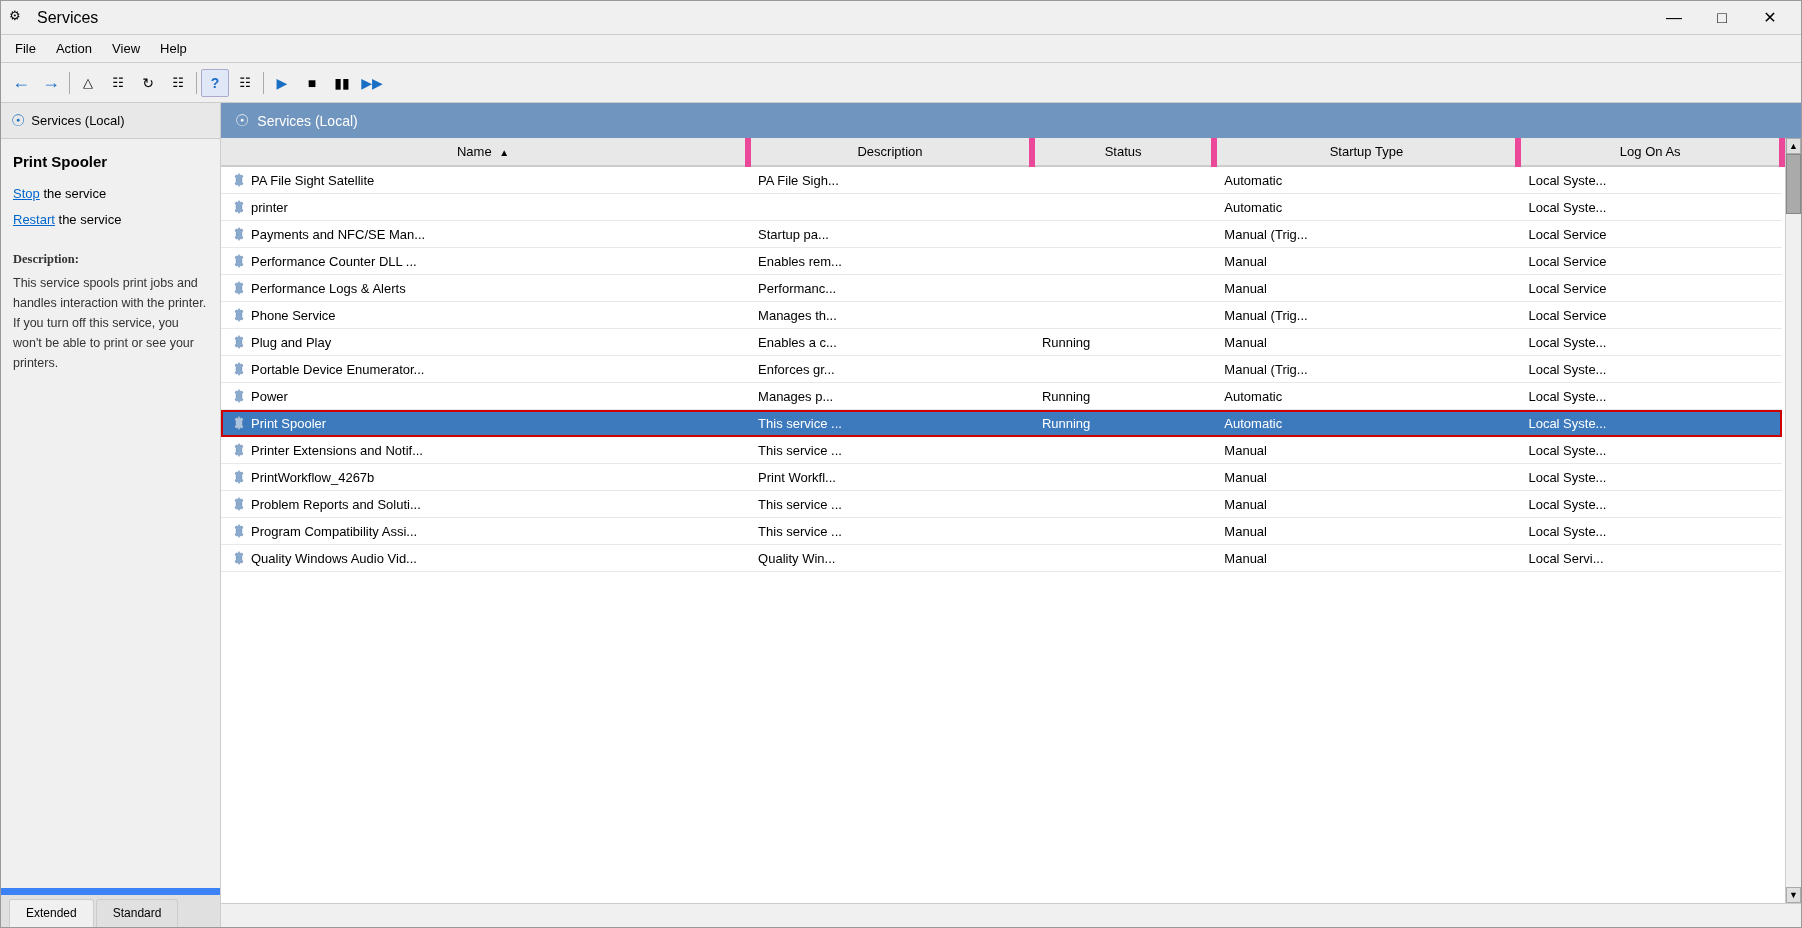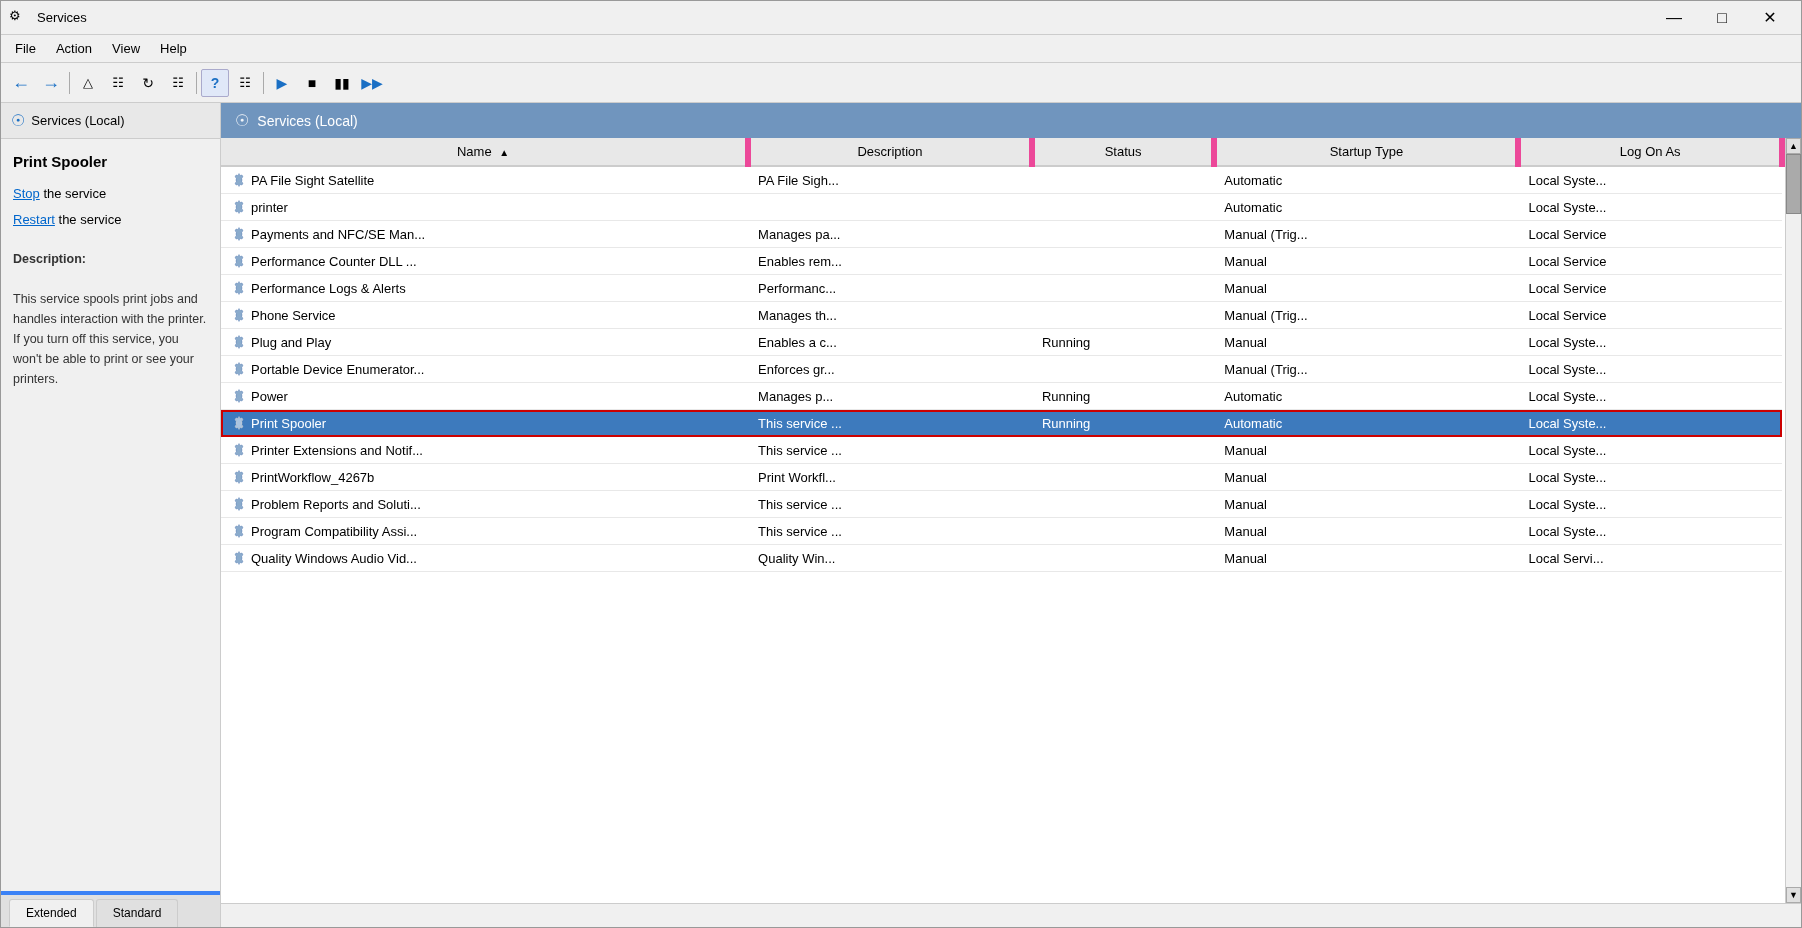--- a/index.html
+++ b/index.html
@@ -27,21 +27,21 @@
       padding: 0 8px;
       border-bottom: 1px solid #ccc;
       flex-shrink: 0;
     }
     .title-bar-icon {
       width: 20px;
       height: 20px;
       margin-right: 8px;
     }
     .title-bar-text {
-      font-size: 13px;
+      font-size: 16px;
       flex: 1;
     }
     .title-bar-controls {
       display: flex;
       gap: 2px;
     }
     .title-bar-btn {
       width: 46px;
       height: 30px;
       background: transparent;
@@ -137,27 +137,28 @@
       line-height: 1.5;
     }
     .description-section {
       margin-top: 20px;
       font-size: 12.5px;
       line-height: 1.6;
       color: #333;
     }
     .description-title {
       font-weight: bold;
-      margin-bottom: 20px;
+      margin-bottom: 4px;
+      font-family: Liberation Serif, serif;
     }
     .left-panel-tabs {
       display: flex;
       padding: 0 8px;
       background: #e0e0e0;
-      border-top: 4px solid #3b82f6;
+      border-top: 7px solid #3b82f6;
       flex-shrink: 0;
     }
     .tab {
       padding: 6px 16px;
       font-size: 12px;
       cursor: pointer;
       background: #e0e0e0;
       border: 1px solid #ccc;
       border-bottom: none;
       border-radius: 3px 3px 0 0;
@@ -408,21 +409,21 @@
                 <tr>
       <td>
                     <div class="name-cell">
                       <svg class="gear-icon" viewBox="0 0 16 16" xmlns="http://www.w3.org/2000/svg">
       <circle cx="8" cy="8" r="2.5" fill="#6688aa" stroke="#4466aa" stroke-width="0.5"></circle>
       <path d="M8 1.5 L9 3.5 L11 3 L12 5 L10.5 6 L11 8 L10.5 10 L12 11 L11 13 L9 12.5 L8 14.5 L7 12.5 L5 13 L4 11 L5.5 10 L5 8 L5.5 6 L4 5 L5 3 L7 3.5 Z" fill="#8aabcc" stroke="#6688bb" stroke-width="0.5"></path>
     </svg>
                       <span>Payments and NFC/SE Man...</span>
                     </div>
                   </td>
-      <td>Manages pa...</td>
+      <td>Startup pa...</td>
       <td></td>
       <td>Manual (Trig...</td>
       <td>Local Service</td>
     </tr>
                 <tr>
       <td>
                     <div class="name-cell">
                       <svg class="gear-icon" viewBox="0 0 16 16" xmlns="http://www.w3.org/2000/svg">
       <circle cx="8" cy="8" r="2.5" fill="#6688aa" stroke="#4466aa" stroke-width="0.5"></circle>
       <path d="M8 1.5 L9 3.5 L11 3 L12 5 L10.5 6 L11 8 L10.5 10 L12 11 L11 13 L9 12.5 L8 14.5 L7 12.5 L5 13 L4 11 L5.5 10 L5 8 L5.5 6 L4 5 L5 3 L7 3.5 Z" fill="#8aabcc" stroke="#6688bb" stroke-width="0.5"></path>

